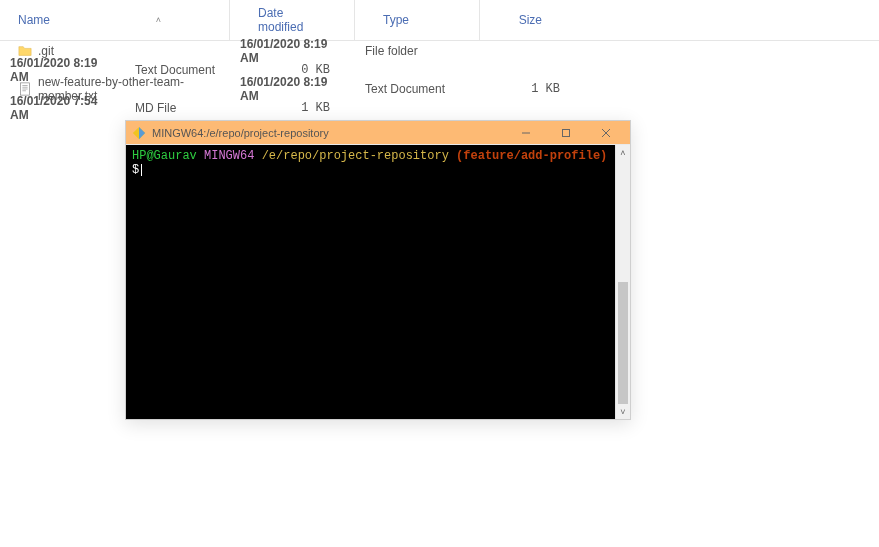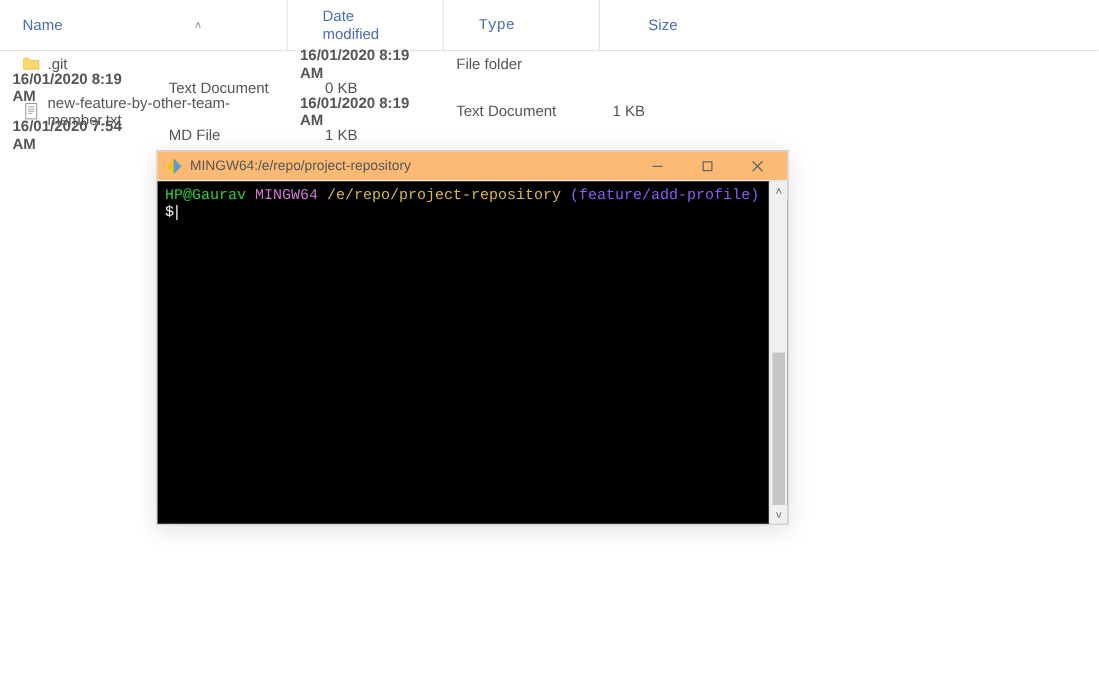--- a/index.html
+++ b/index.html
@@ -26,41 +26,41 @@
     .explorer-header .col {
       padding: 6px 28px;
       border-right: 1px solid #e5e5e5;
       display: flex;
       align-items: center;
       gap: 6px;
     }
     .explorer-header .col:last-child { border-right: none; }
     .col-name { width: 230px; padding-left: 18px !important; }
     .col-date { width: 125px; }
-    .col-type { width: 125px; font-family: Liberation Mono, monospace; }
+    .col-type { width: 125px; }
     .col-size { width: 90px; text-align: right; justify-content: flex-end; }
     .sort-arrow {
       font-size: 9px;
       color: #888;
       margin-left: auto;
       padding-right: 40px;
     }
     .explorer-rows { }
     .row {
       display: flex;
       color: #555;
       font-size: 12px;
       align-items: center;
       height: 19px;
     }
     .row .cell { padding: 1px 10px; }
     .row .cell-name { width: 230px; display: flex; align-items: center; gap: 6px; padding-left: 18px; }
     .row .cell-date { width: 125px; font-weight: bold; }
     .row .cell-type { width: 125px; }
-    .row .cell-size { width: 90px; text-align: left; }
+    .row .cell-size { width: 90px; text-align: right; font-family: Liberation Mono, monospace; }
     .file-icon {
       width: 14px; height: 14px;
       display: inline-flex; align-items: center; justify-content: center;
       flex-shrink: 0;
     }
     
     .term-window {
       position: absolute;
       left: 125px;
       top: 120px;
@@ -104,21 +104,21 @@
       font-family: Consolas, "Courier New", monospace;
       font-size: 12px;
       line-height: 14px;
       color: #ffffff;
       white-space: pre;
       overflow: hidden;
     }
     .ps-user { color: #2ecc40; }
     .ps-host { color: #d477d4; }
     .ps-path { color: #d6b84a; }
-    .ps-branch { color: #8b5cf6; }
+    .ps-branch { color: #c2410c; font-weight: bold; }
     .ps-dollar { color: #ffffff; }
     .cursor {
       display: inline-block;
       width: 1px; height: 12px;
       background: #ffffff;
       vertical-align: middle;
       margin-left: 2px;
     }
     .term-scroll {
       width: 15px;

